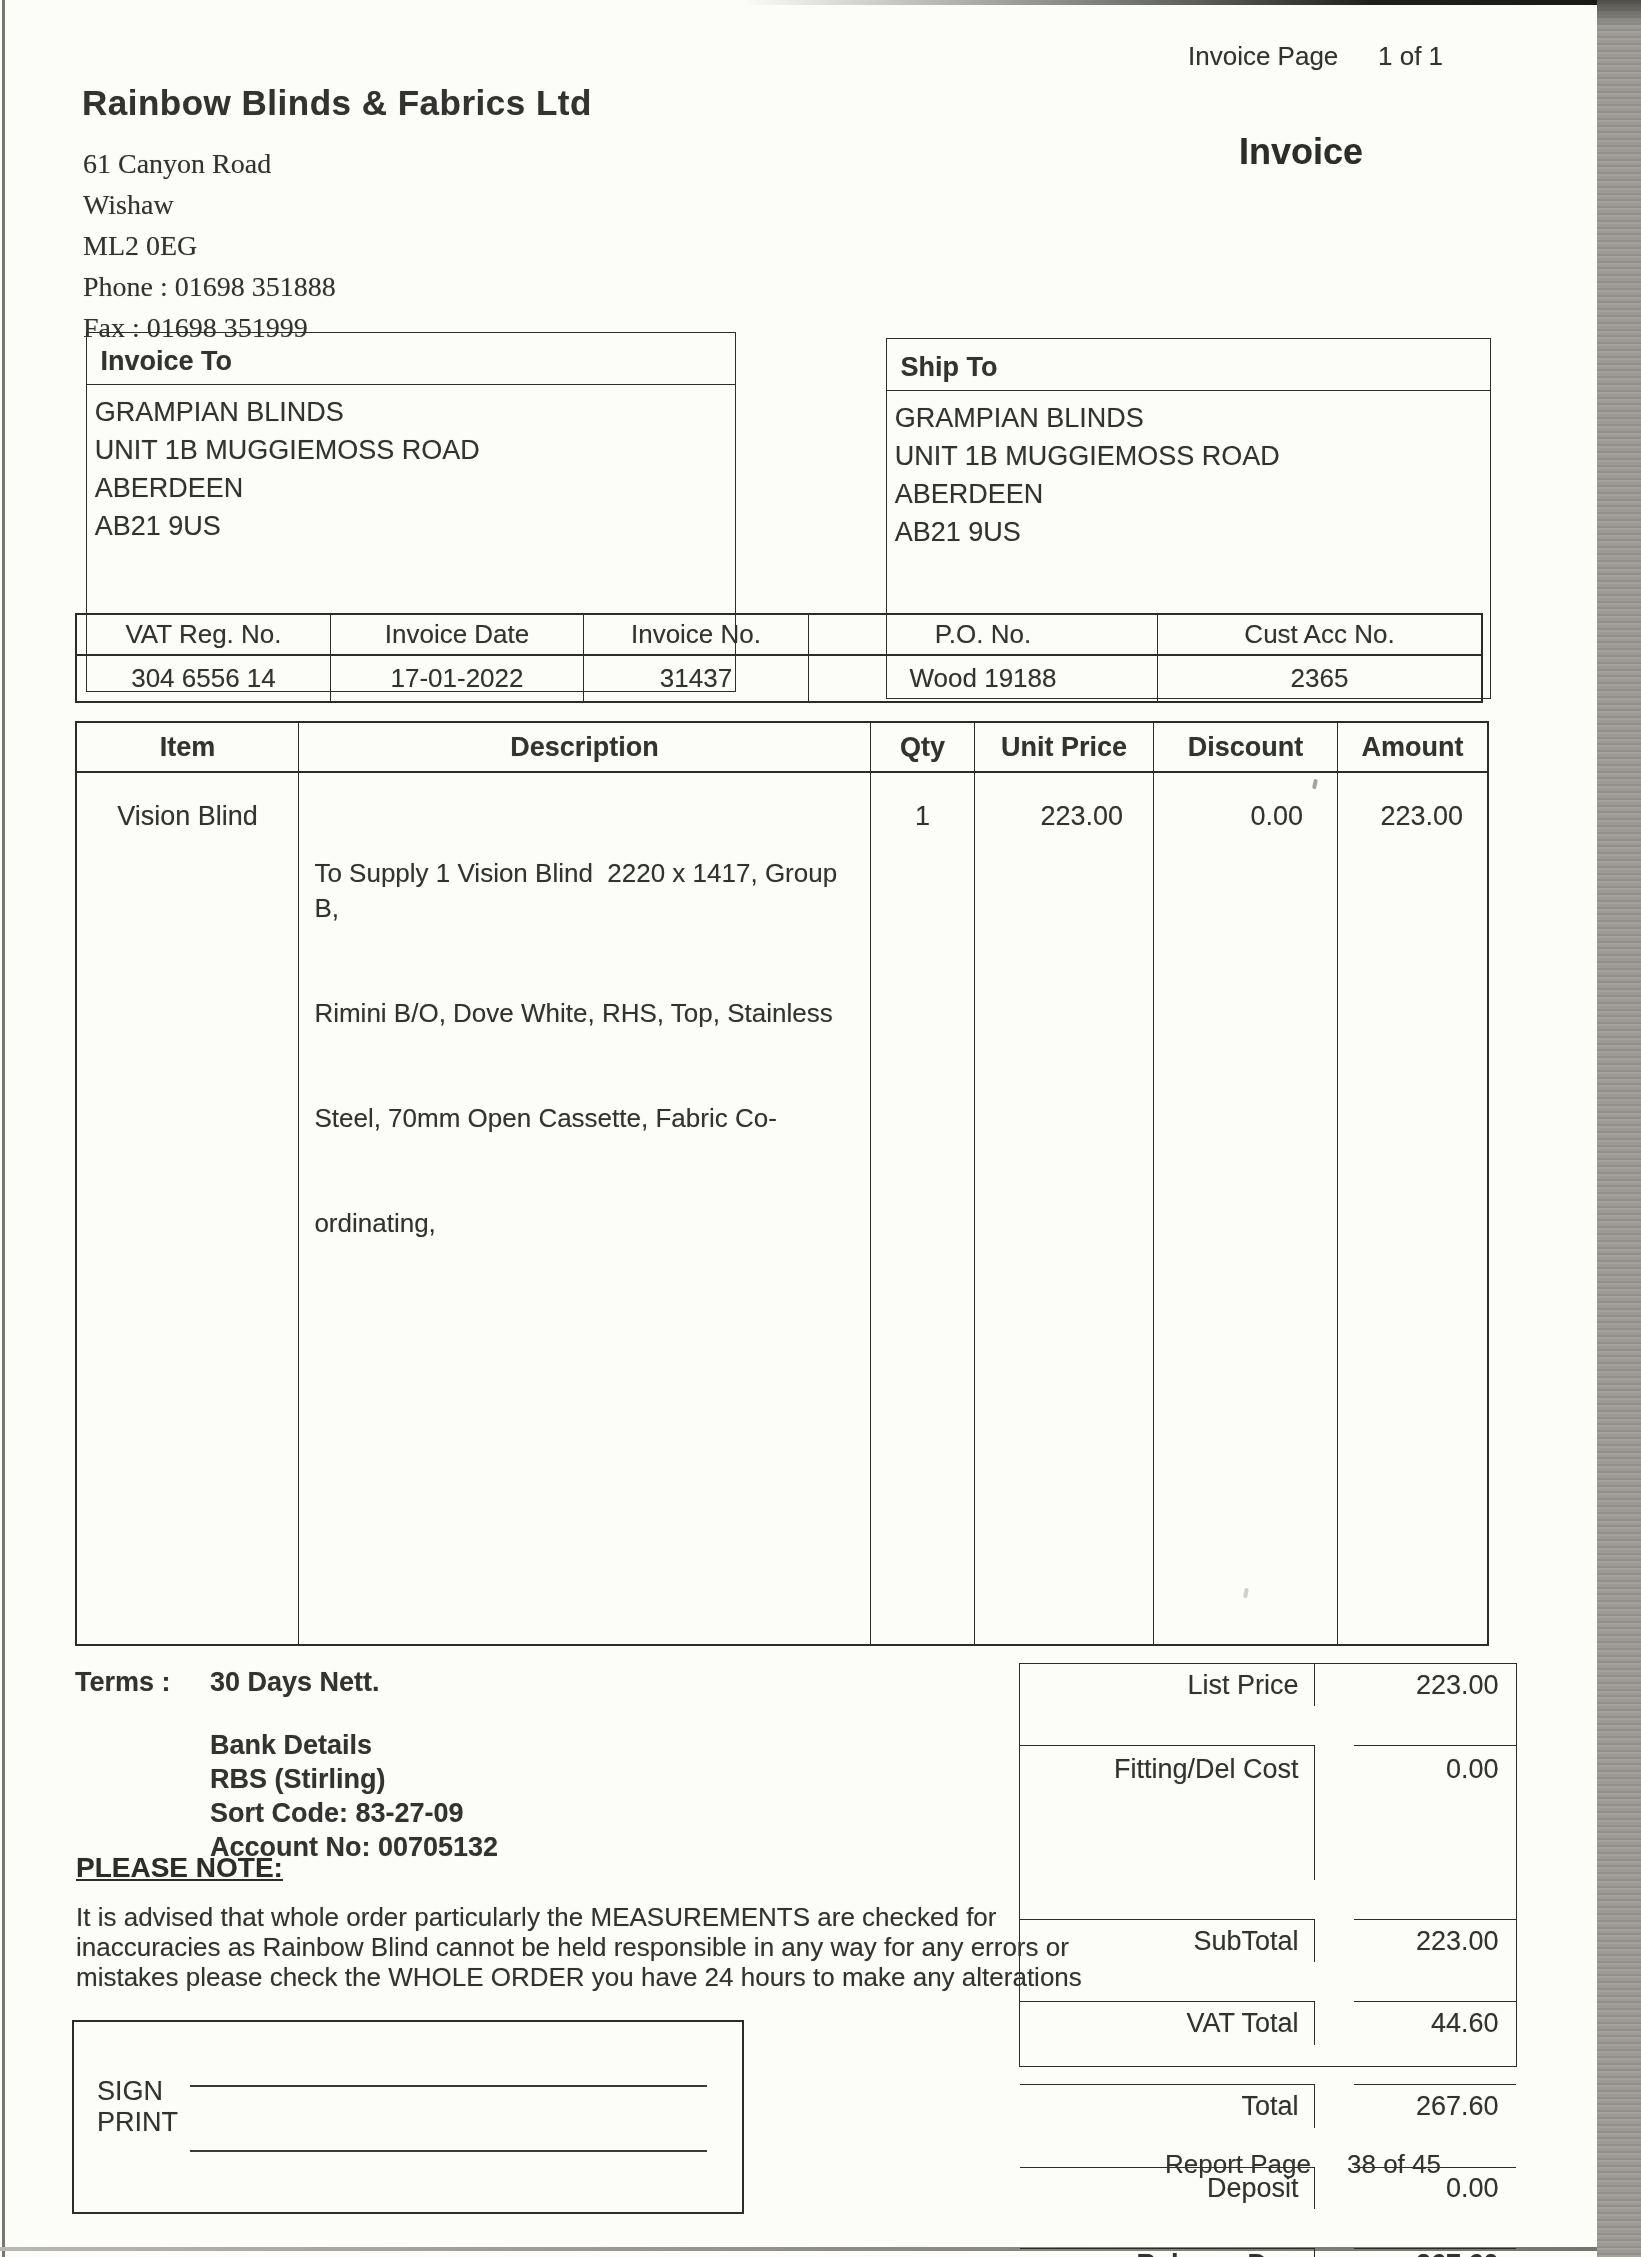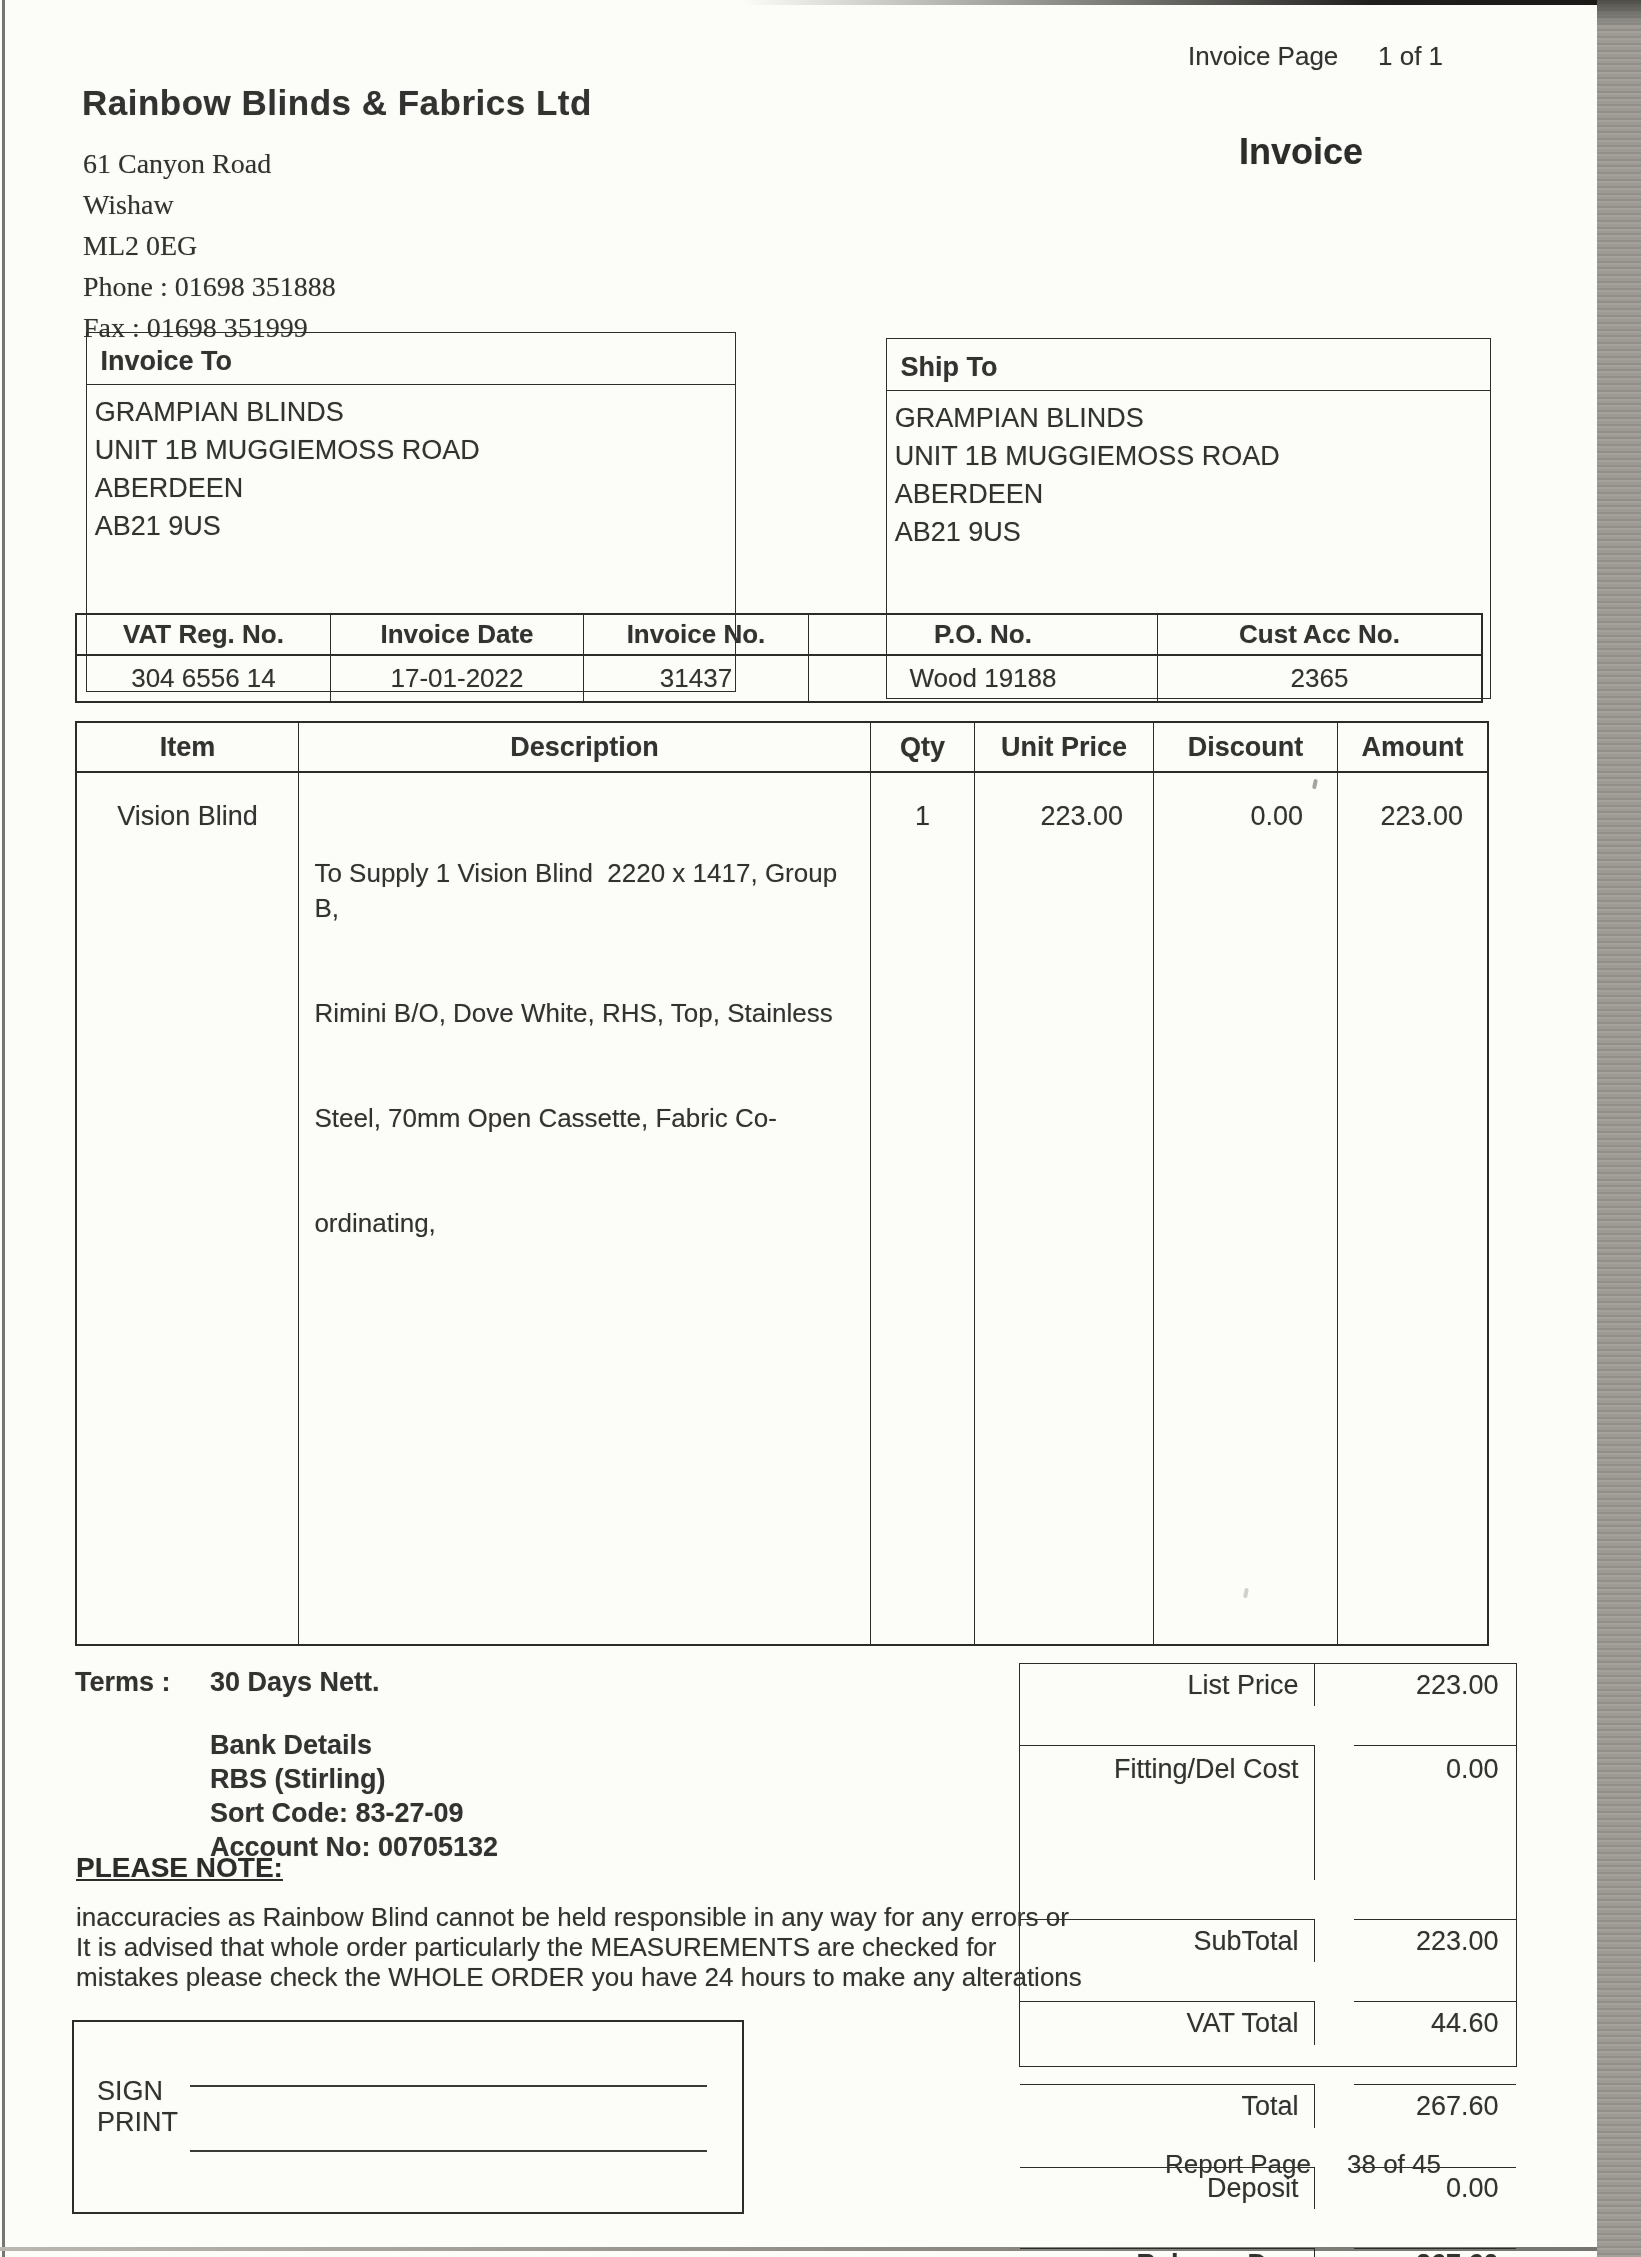--- a/index.html
+++ b/index.html
@@ -43,21 +43,21 @@
   .box-invoice-to{left:86px;top:332px;width:648px;height:358px;}
   .box-ship-to{left:886px;top:338px;width:603px;height:359px;}
   .addr-box .hd{font-size:27px;font-weight:bold;padding:12.6px 0 7.7px 13.5px;border-bottom:1.9px solid #2e2e2b;}
   .addr-box .bd{padding:7.7px 9.7px 0 7.7px;font-size:27px;line-height:38px;}
 
   
   .meta{left:75px;top:613px;width:1408px;height:90px;border:2.9px solid #2b2b29;box-sizing:border-box;
         display:grid;grid-template-columns:254px 253px 225px 349px 1fr;grid-template-rows:41px 1fr;}
   .meta .c{border-right:1.9px solid #2b2b29;display:flex;align-items:center;justify-content:center;font-size:26px;}
   .meta .c.last{border-right:none;}
-  .meta .hd{font-weight:bold;border-bottom:2.9px solid #2b2b29;}
+  .meta .hd{font-weight:normal;border-bottom:2.9px solid #2b2b29;}
 
   
   .items{left:75px;top:721px;width:1414px;height:925px;border:2.9px solid #2b2b29;box-sizing:border-box;
          display:grid;grid-template-columns:222px 572px 104px 179px 184px 1fr;grid-template-rows:50px 1fr;}
   .items .c{border-right:1.9px solid #2b2b29;font-size:26px;box-sizing:border-box;}
   .items .c.last{border-right:none;}
   .items .hd{font-weight:bold;border-bottom:2.9px solid #2b2b29;display:flex;align-items:center;justify-content:center;font-size:27px;}
   .items .bd{padding-top:28px;font-size:27px;}
   .items .ctr{text-align:center;}
   .items .desc{padding:12.6px 13.5px 0 15.4px;line-height:35px;white-space:pre-wrap;}
@@ -180,22 +180,22 @@
 
   <div class="abs bank b">
     <div>Bank Details</div>
     <div>RBS (Stirling)</div>
     <div>Sort Code: 83-27-09</div>
     <div>Account No: 00705132</div>
   </div>
 
   <div class="abs note-hd b">PLEASE NOTE:</div>
   <div class="abs note-bd">
+    <div>It is advised that whole order particularly the MEASUREMENTS are checked for</div>
     <div>inaccuracies as Rainbow Blind cannot be held responsible in any way for any errors or</div>
-    <div>It is advised that whole order particularly the MEASUREMENTS are checked for</div>
     <div>mistakes please check the WHOLE ORDER you have 24 hours to make any alterations</div>
   </div>
 
   <div class="abs totals">
     <div class="lc">List Price</div>
     <div class="vc">223.00</div>
 
     <div class="lc bt top">Fitting/Del Cost</div>
     <div class="vc bt top">0.00</div>
 

